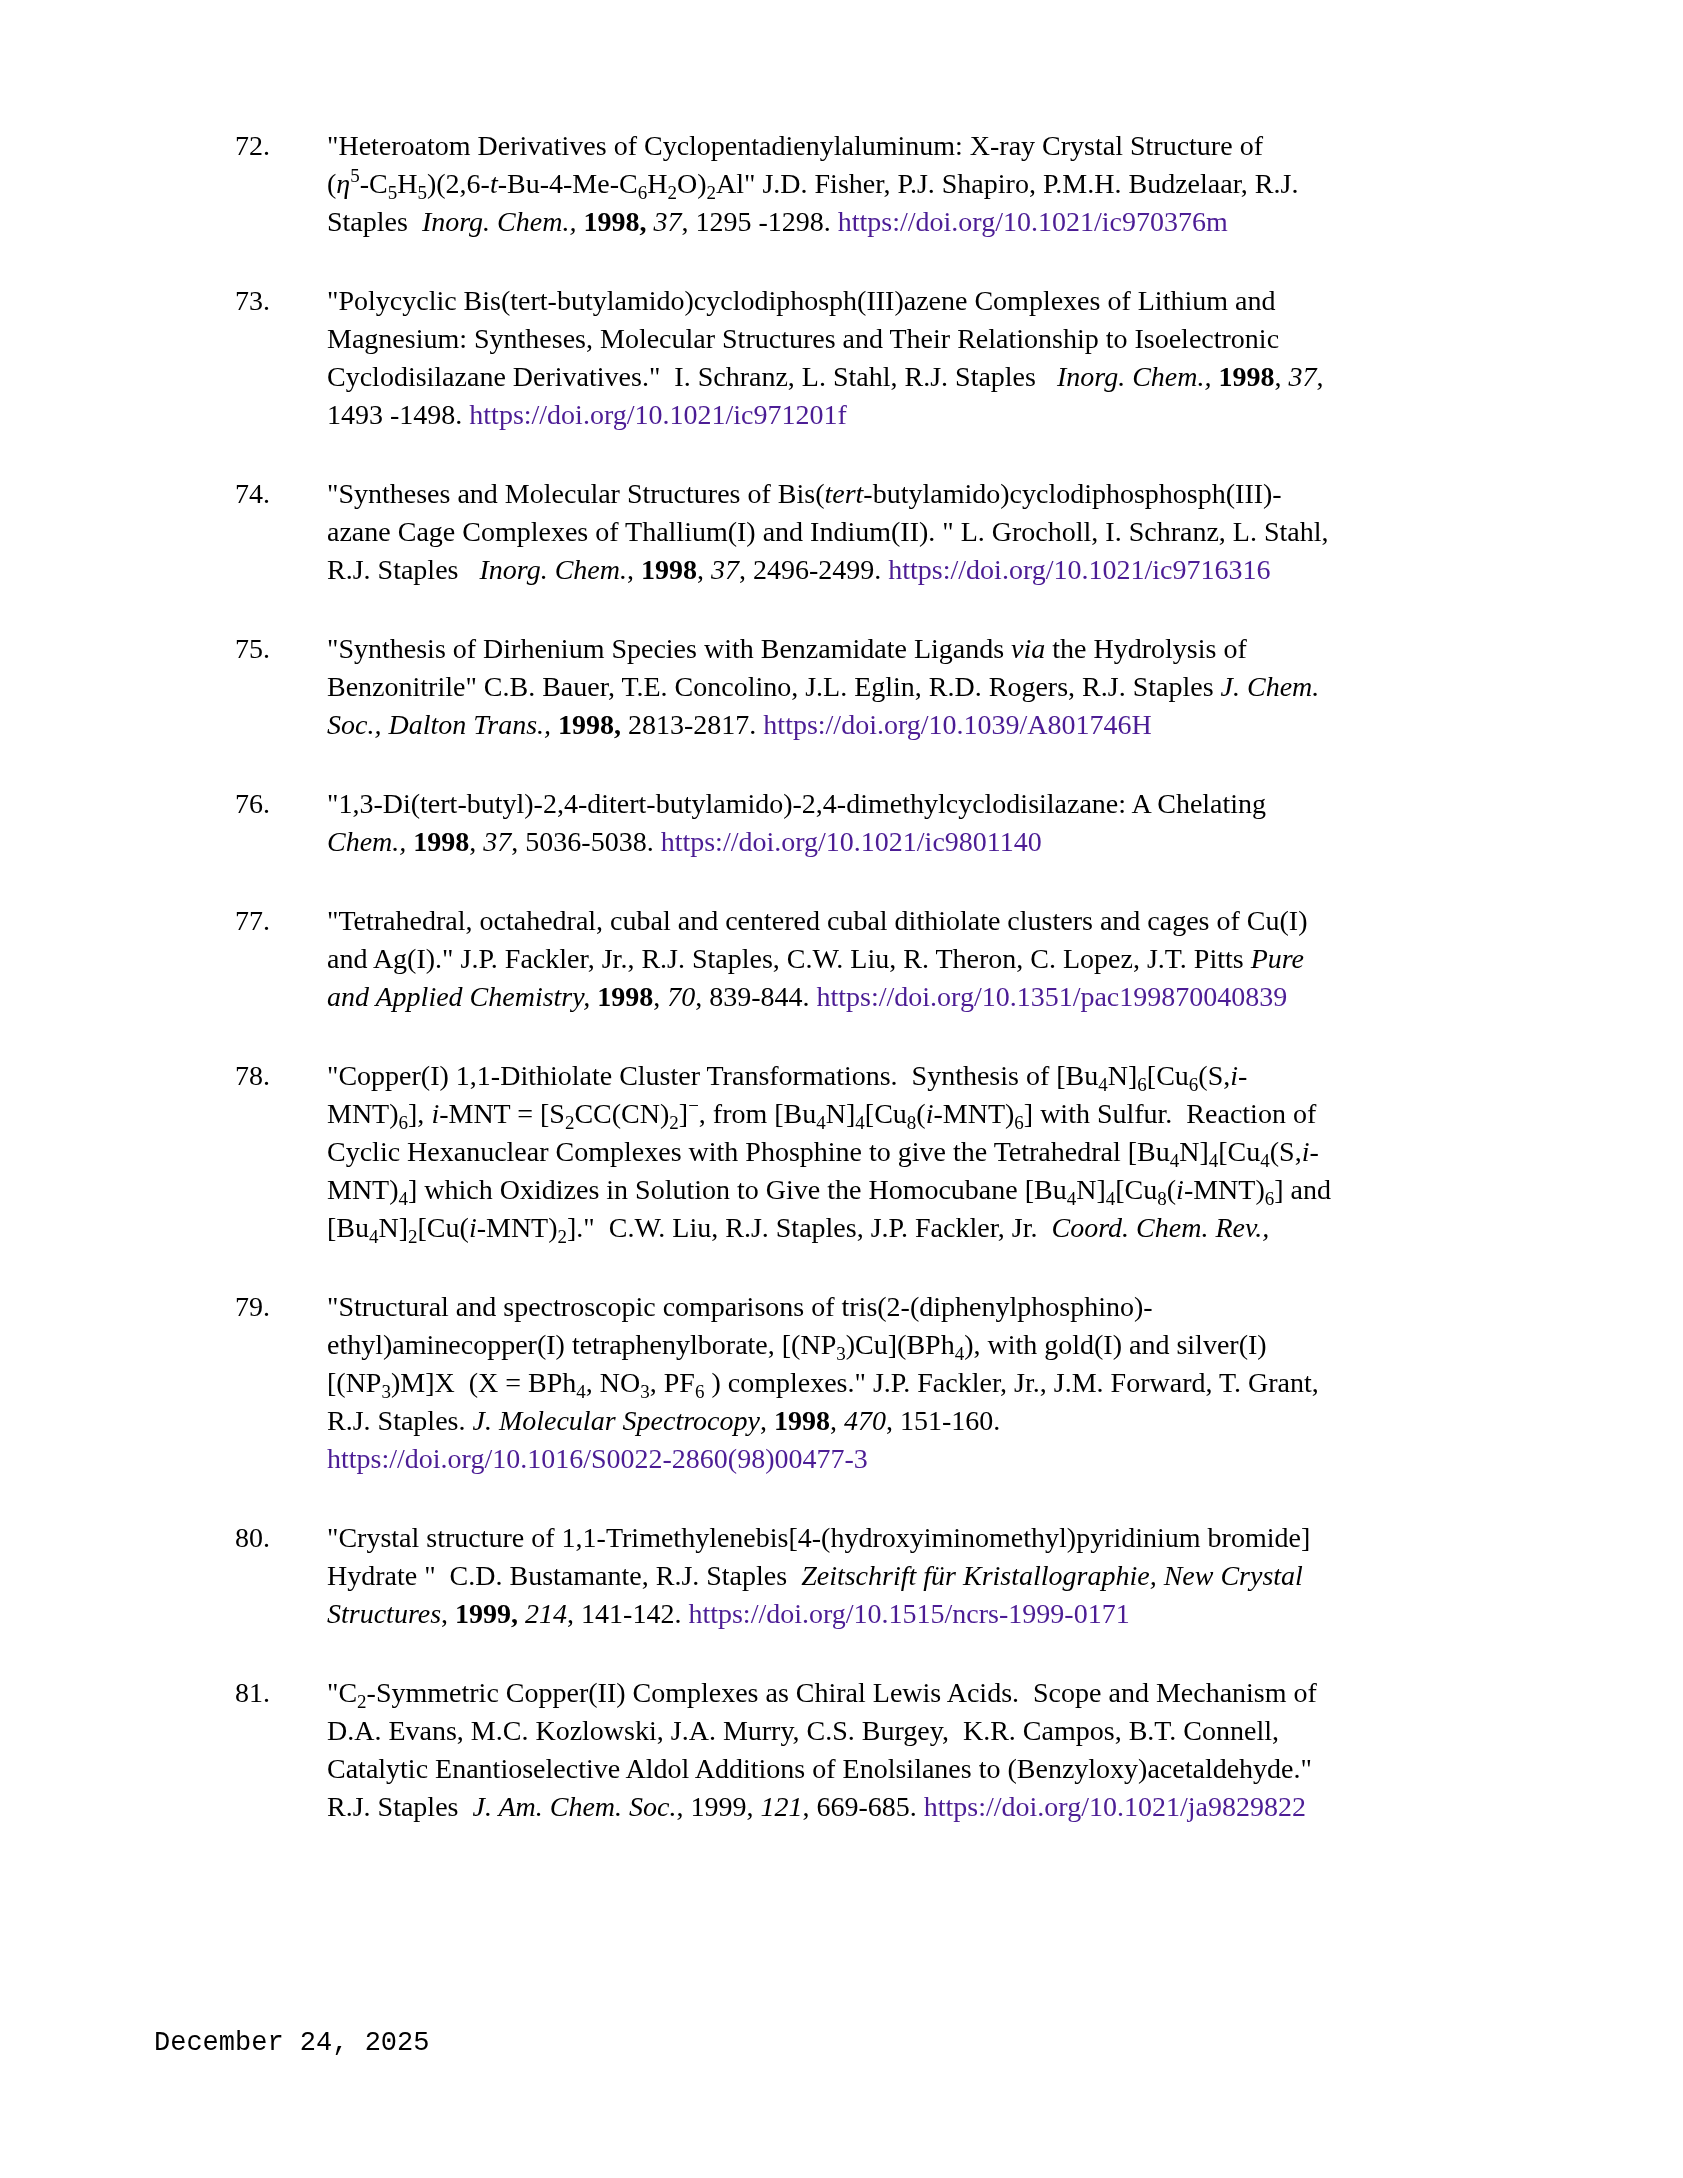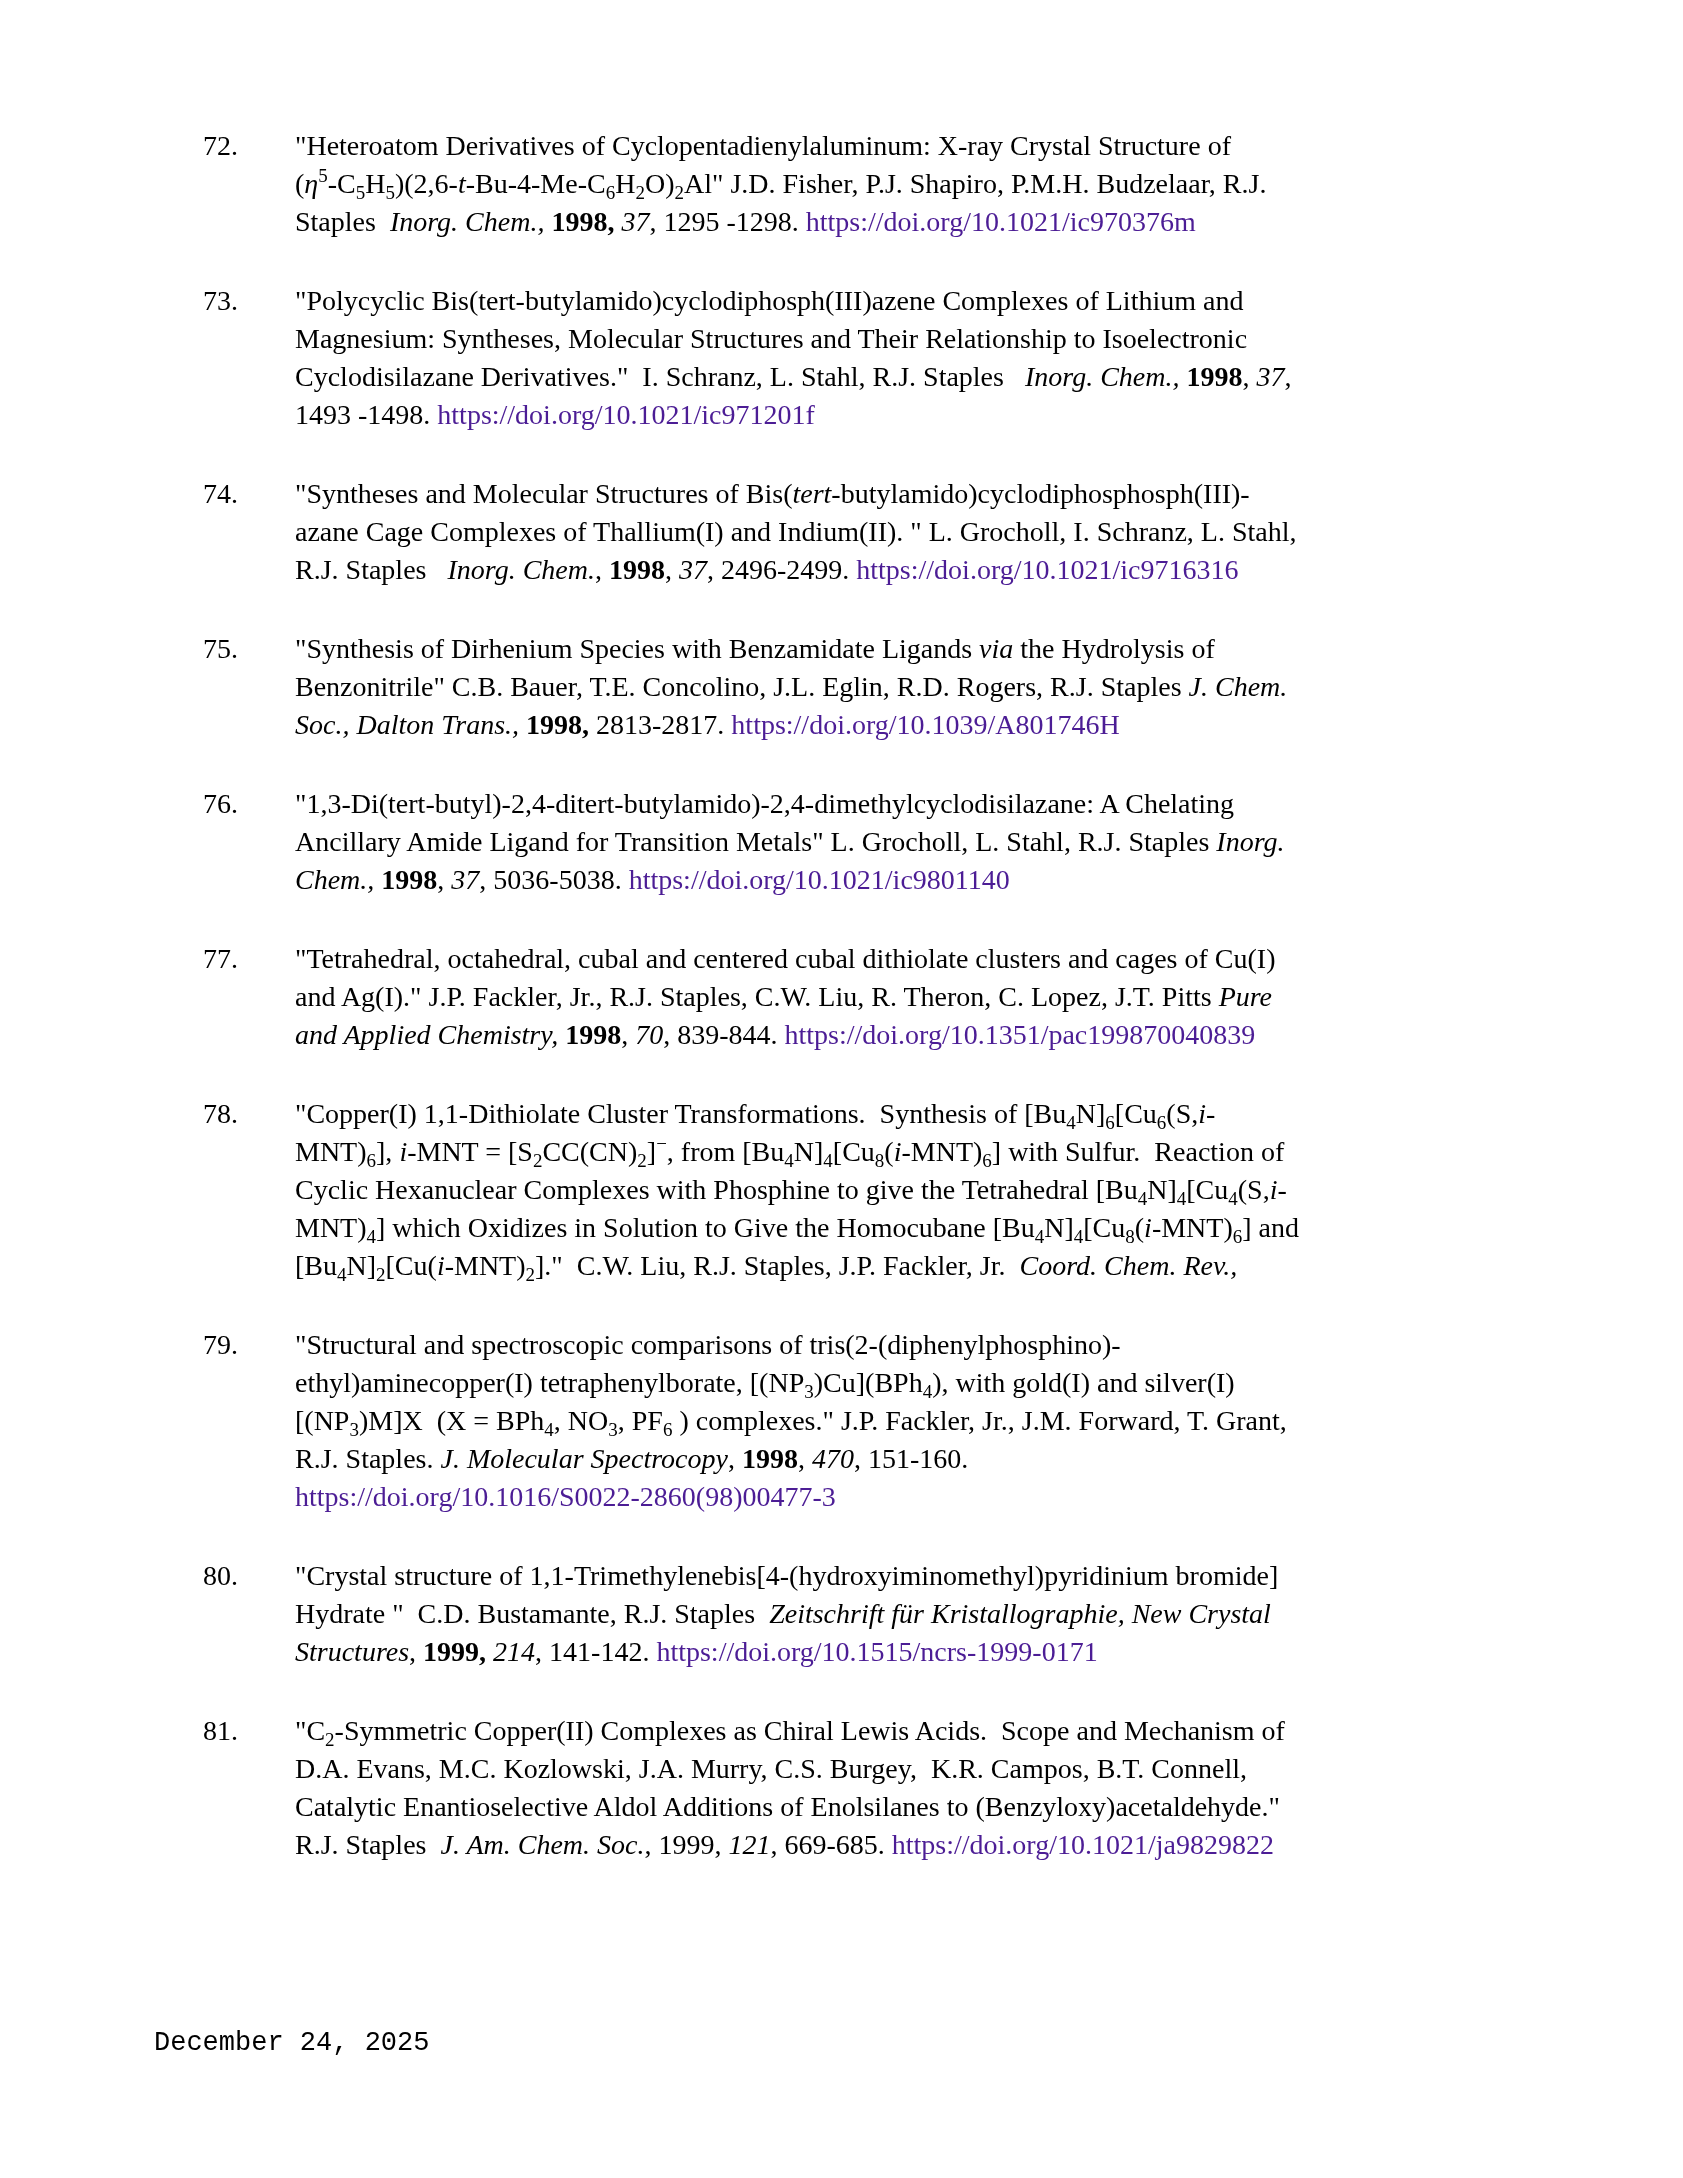--- a/index.html
+++ b/index.html
@@ -8,20 +8,21 @@
     height: 2178px;
     background: #ffffff;
     position: relative;
     font-family: "Liberation Serif", serif;
     color: #000000;
     overflow: hidden;
   }
   .content {
     padding: 127px 223px 0 203px;
     box-sizing: border-box;
+    margin-left: 32px;
   }
   .ref {
     display: flex;
     margin-bottom: 41px;
   }
   .ref-num {
     flex: 0 0 92px;
     width: 92px;
     font-size: 28px;
     line-height: 38px;
@@ -97,21 +98,20 @@
         <div class="ref-body">
           <div class="line"><span>"Synthesis of Dirhenium Species with Benzamidate Ligands </span><span class="i">via</span><span> the Hydrolysis of</span></div>
           <div class="line"><span>Benzonitrile" C.B. Bauer, T.E. Concolino, J.L. Eglin, R.D. Rogers, R.J. Staples </span><span class="i">J. Chem.</span></div>
           <div class="line"><span class="i">Soc., Dalton Trans.,</span><span> </span><span class="b">1998,</span><span> 2813-2817. </span><a class="link" href="#">https://doi.org/10.1039/A801746H</a></div>
         </div>
       </div>
       <div class="ref">
         <div class="ref-num">76.</div>
         <div class="ref-body">
           <div class="line"><span>"1,3-Di(tert-butyl)-2,4-ditert-butylamido)-2,4-dimethylcyclodisilazane: A Chelating</span></div>
-          <div class="line"><span>Ancillary Amide Ligand for Transition Metals" L. Grocholl, L. Stahl, R.J. Staples </span><span class="i">Inorg.</span></div>
           <div class="line"><span class="i">Chem.,</span><span> </span><span class="b">1998</span><span>, </span><span class="i">37</span><span>, 5036-5038. </span><a class="link" href="#">https://doi.org/10.1021/ic9801140</a></div>
         </div>
       </div>
       <div class="ref">
         <div class="ref-num">77.</div>
         <div class="ref-body">
           <div class="line"><span>"Tetrahedral, octahedral, cubal and centered cubal dithiolate clusters and cages of Cu(I)</span></div>
           <div class="line"><span>and Ag(I)." J.P. Fackler, Jr., R.J. Staples, C.W. Liu, R. Theron, C. Lopez, J.T. Pitts </span><span class="i">Pure</span></div>
           <div class="line"><span class="i">and Applied Chemistry,</span><span> </span><span class="b">1998</span><span>, </span><span class="i">70</span><span>, 839-844. </span><a class="link" href="#">https://doi.org/10.1351/pac199870040839</a></div>
         </div>

